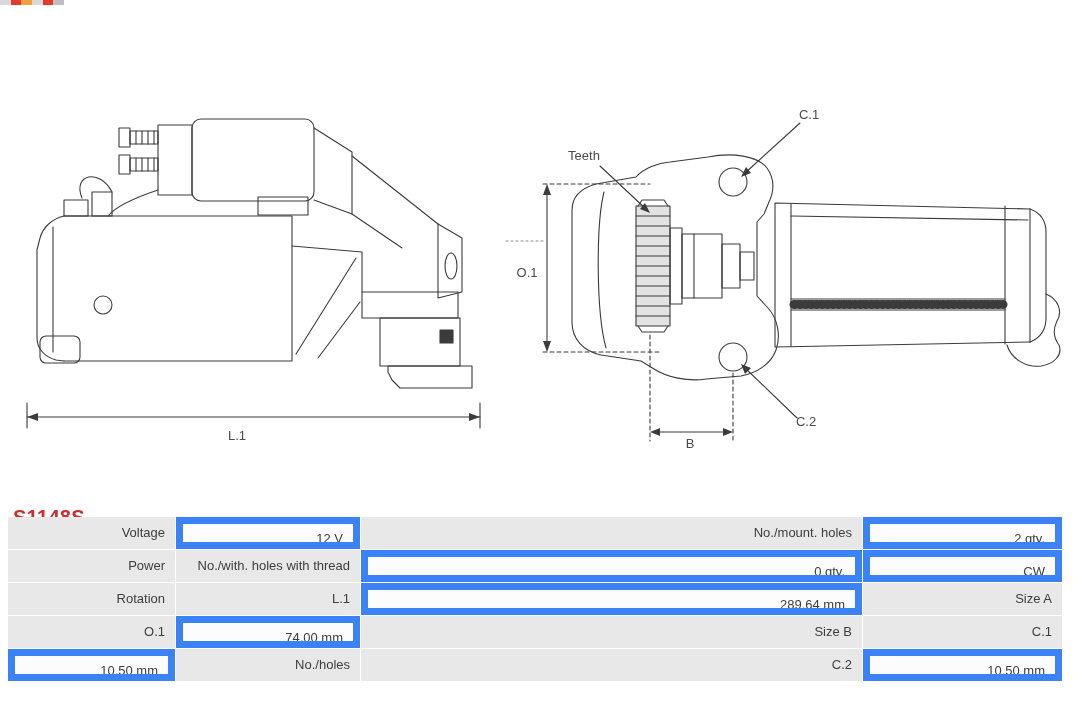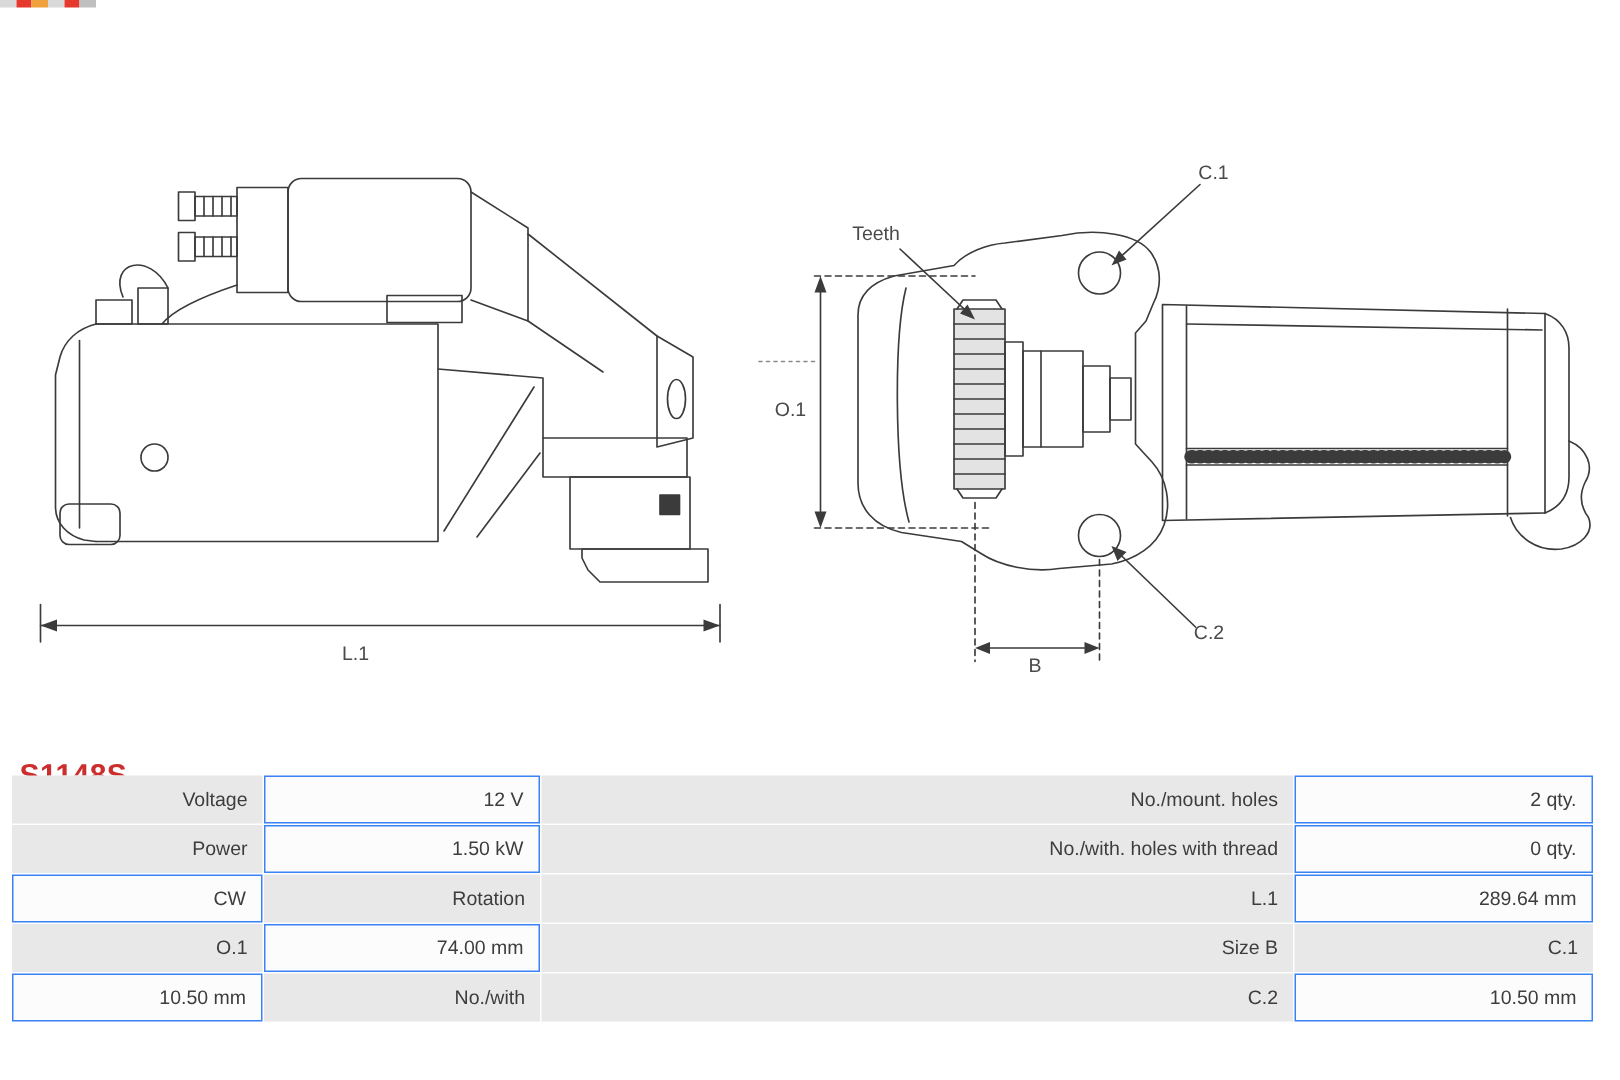--- a/index.html
+++ b/index.html
@@ -38,21 +38,21 @@
     background: #ffffff;
     border-radius: 26px;
   }
   .cell {
     height: 32px; line-height: 32px;
     font-size: 13px; color: #3d3d3d;
     text-align: right; padding-right: 10px;
     white-space: nowrap; overflow: hidden;
   }
   .cell.label { background: #e8e8e8; }
-  .cell.value { background: #fcfcfc; border: 1px solid #3b82f6; line-height: 30px; }
+  .cell.value { background: #fcfcfc; border: 7px solid #3b82f6; line-height: 30px; }
 </style>
 </head>
 <body>
 
 <div class="logo-strip">
   <span class="s0"></span>
   <span class="s1"></span>
   <span class="s2"></span>
   <span class="s3"></span>
   <span class="s4"></span>
@@ -171,32 +171,32 @@
 <div class="part-number">S1148S</div>
 
 <div class="specs">
 
   <div class="cell label">Voltage</div>
   <div class="cell value">12 V</div>
   <div class="cell label">No./mount. holes</div>
   <div class="cell value">2 qty.</div>
 
   <div class="cell label">Power</div>
-  <div class="cell value">1.50 kW</div>
   <div class="cell label">No./with. holes with thread</div>
   <div class="cell value">0 qty.</div>
 
   <div class="cell value">CW</div>
   <div class="cell label">Rotation</div>
   <div class="cell label">L.1</div>
   <div class="cell value">289.64 mm</div>
 
+  <div class="cell label">Size A</div>
   <div class="cell label">O.1</div>
   <div class="cell value">74.00 mm</div>
 
   <div class="cell label">Size B</div>
   <div class="cell label">C.1</div>
   <div class="cell value">10.50 mm</div>
 
-  <div class="cell label">No./with</div>
+  <div class="cell label">No./holes</div>
   <div class="cell label">C.2</div>
   <div class="cell value">10.50 mm</div>
 </div>
 
 </body></html>

